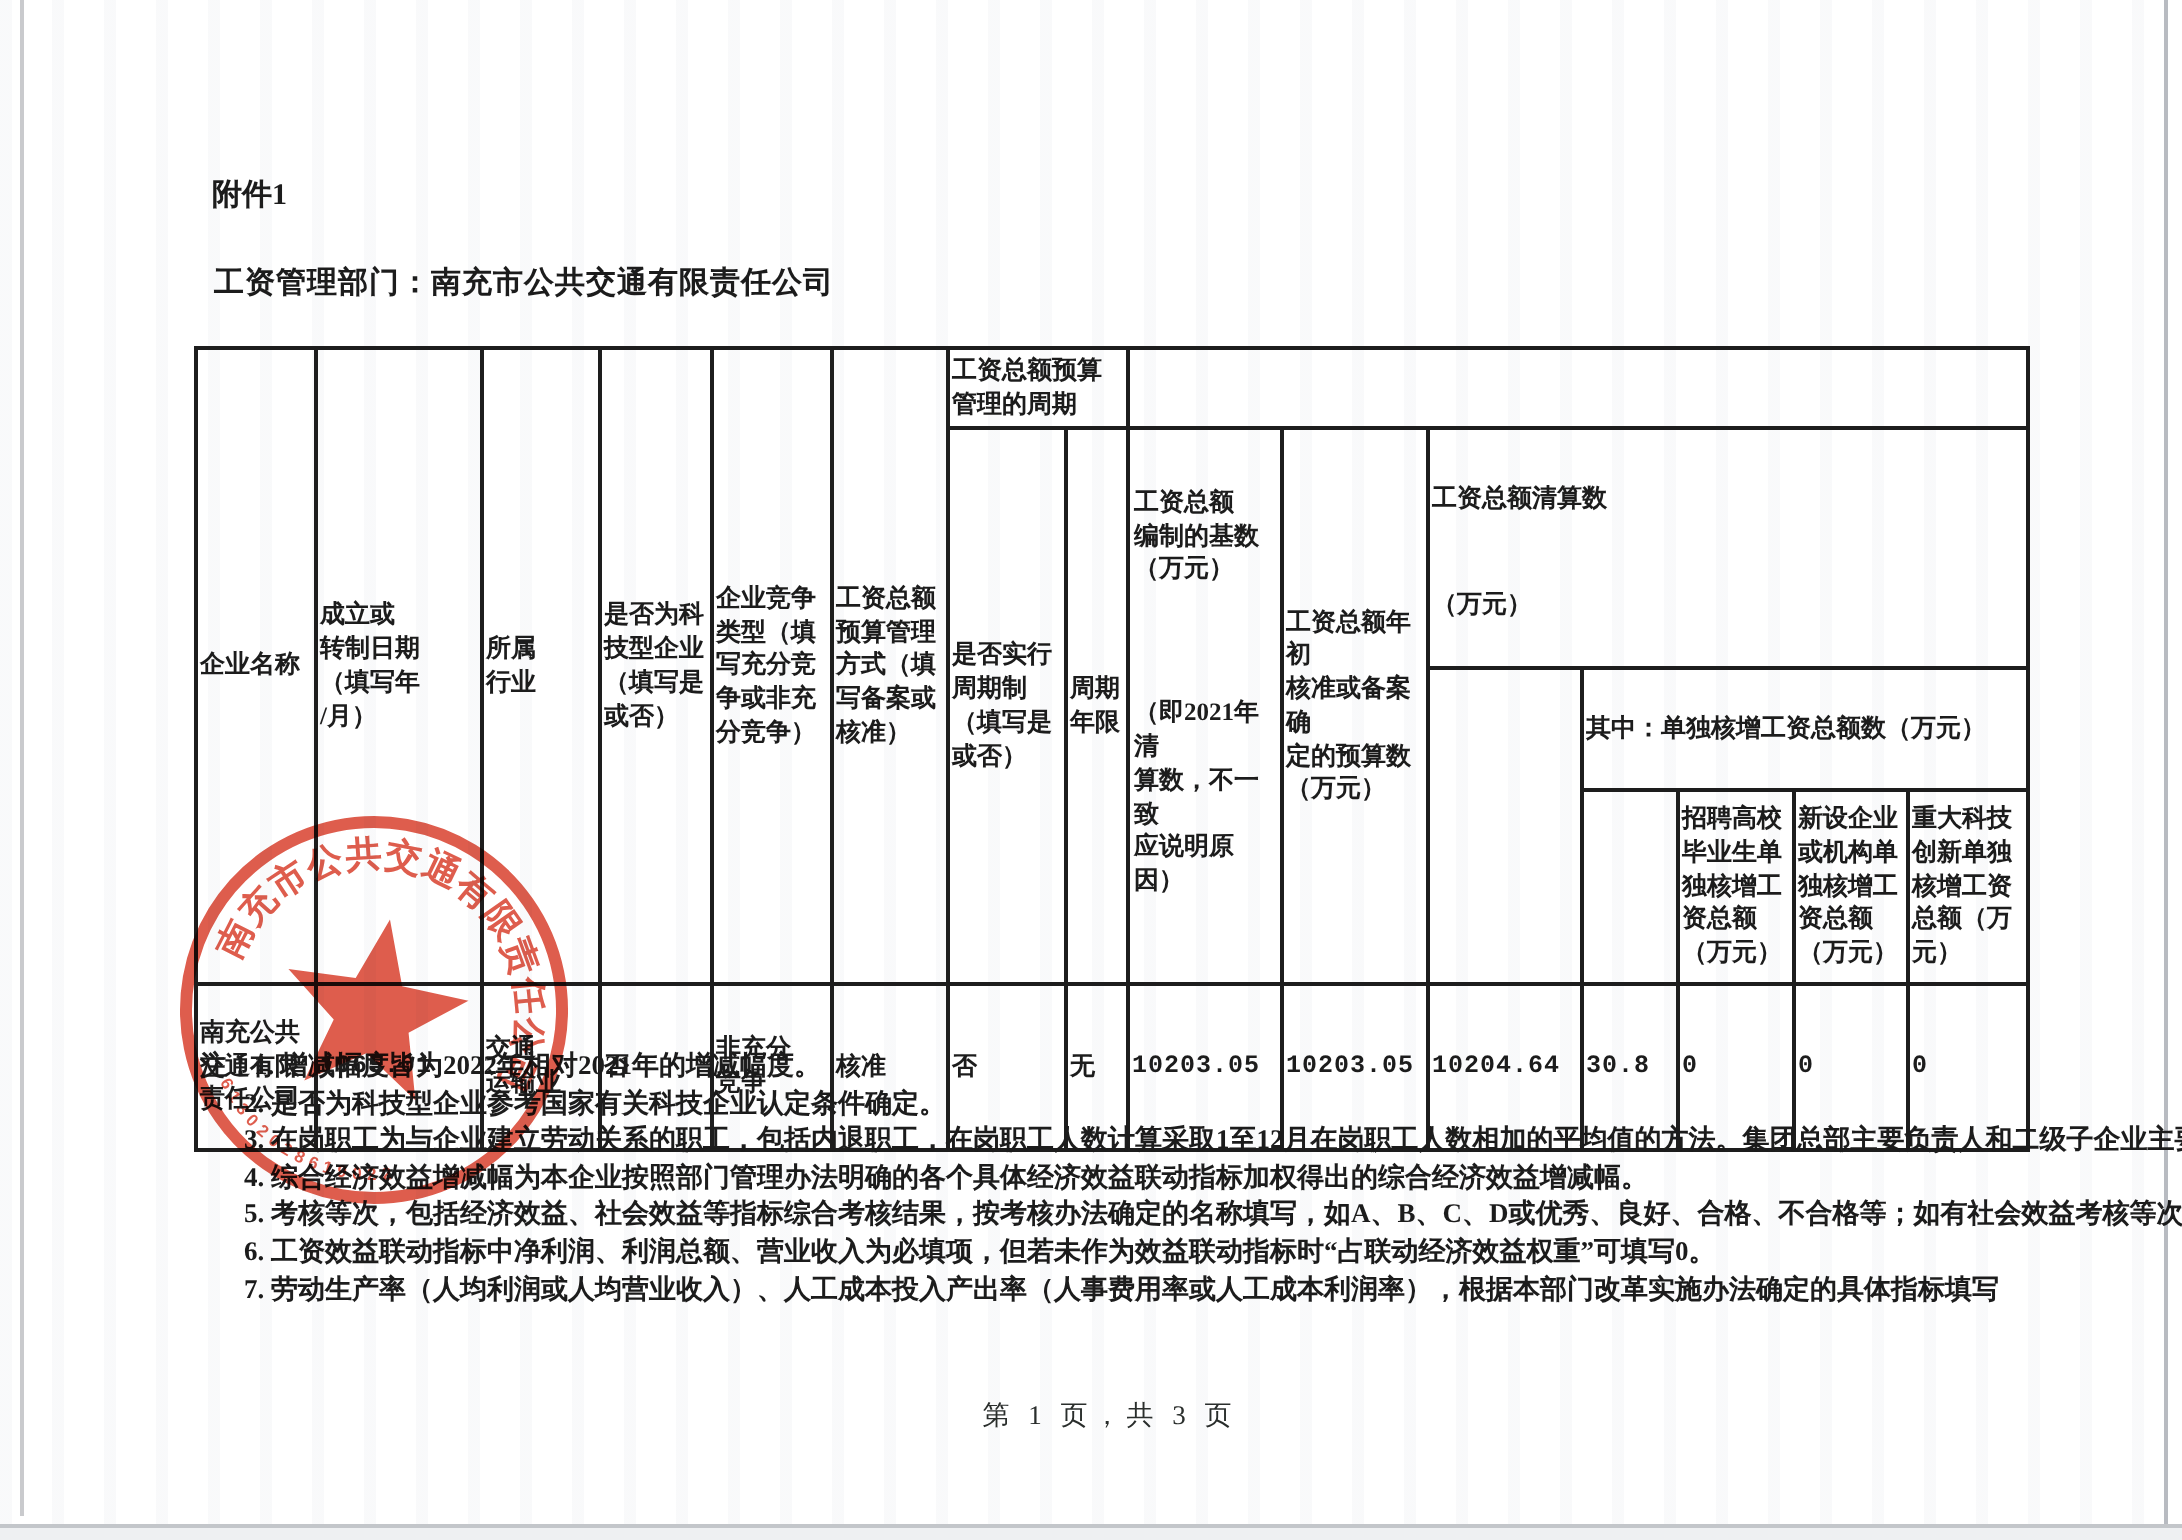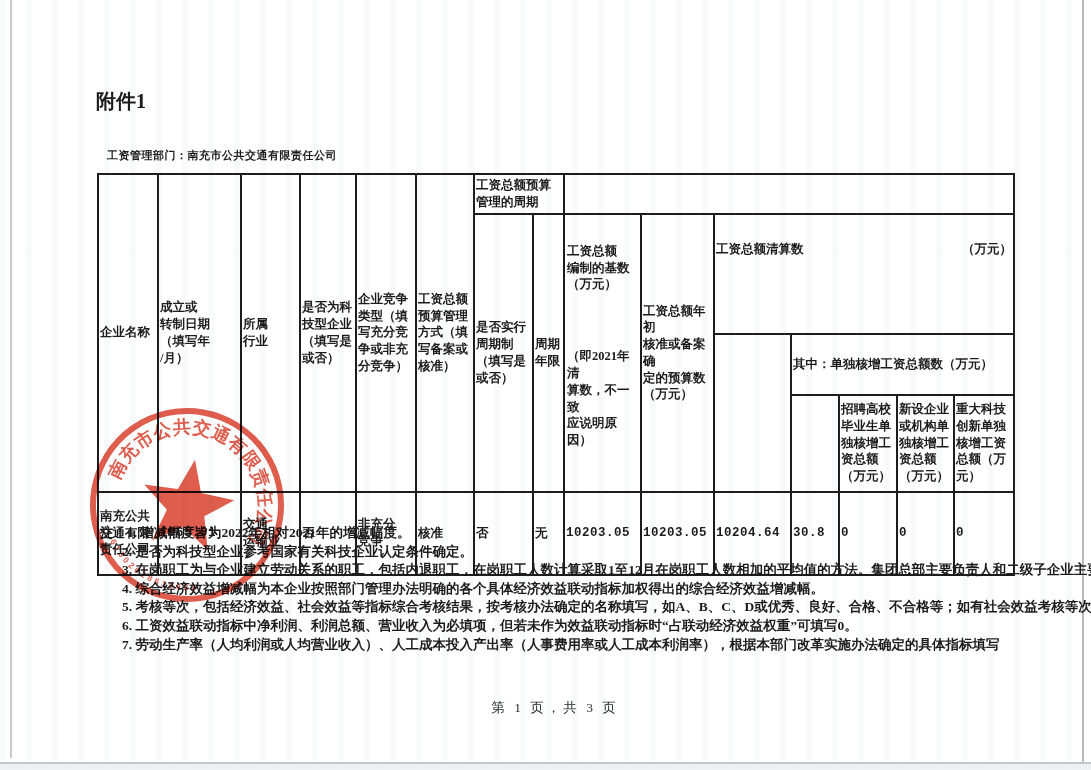--- a/index.html
+++ b/index.html
@@ -13,42 +13,42 @@
     position:absolute;inset:0;
     background-image:repeating-linear-gradient(90deg,
       rgba(244,245,247,.55) 0px, rgba(244,245,247,.55) 6px,
       rgba(255,255,255,0) 6px, rgba(255,255,255,0) 26px);
   }
   .edge-left{position:absolute;left:10px;top:0;width:2px;height:758px;background:#c9cacd;}
   .edge-right{position:absolute;left:1082px;top:0;width:2px;height:762px;background:#b8bbc1;}
   .edge-bottom{position:absolute;left:0;top:762px;width:1091px;height:2px;background:#c3c6ca;}
   .below-page{position:absolute;left:0;top:764px;width:1091px;height:6px;background:#eef0f2;}
 
-  .attachment{position:absolute;left:96px;top:88px;font-size:20px;font-weight:bold;}
+  .attachment{position:absolute;left:106px;top:88px;font-size:15px;font-weight:bold;}
   .doc-title{position:absolute;left:365px;top:118px;width:600px;text-align:center;
     font-size:23px;font-weight:bold;letter-spacing:1px;}
-  .dept{position:absolute;left:107px;top:148px;font-size:11px;font-weight:bold;letter-spacing:.5px;}
+  .dept{position:absolute;left:107px;top:132px;font-size:15px;font-weight:bold;letter-spacing:.5px;}
 
   table.budget{
     position:absolute;left:97px;top:173px;width:916px;
     border-collapse:collapse;table-layout:fixed;
   }
   table.budget th, table.budget td{
     border:2px solid #1d1d1d;
     font-weight:bold;font-size:12.5px;line-height:1.34;
     text-align:left;vertical-align:middle;
     white-space:pre-line;padding:1px;overflow:hidden;
   }
   tr.r1{height:40px;} tr.r2{height:85px;} tr.r3{height:32px;} tr.r4{height:97px;} tr.r5{height:83px;}
 
   td.qizhong{vertical-align:top;text-align:left;padding:3px 0 0 6px;font-size:13px;border-bottom:none;white-space:nowrap;}
   td.no-top{border-top:none;}
   .cell-flex{display:flex;flex-direction:column;justify-content:space-between;height:206px;padding:10px 1px 24px;}
   .cell-flex .blk{white-space:pre-line;}
-  .grp-settle{display:flex;flex-direction:row;justify-content:space-between;height:70px;padding:8px 0 4px;}
+  .grp-settle{display:flex;flex-direction:column;justify-content:space-between;height:70px;padding:8px 0 4px;}
   td.num{font-family:Liberation Mono, monospace;font-size:14px;letter-spacing:.5px;}
   td.cname{font-size:13.5px;line-height:1.4;}
 
   .notes{position:absolute;left:100px;top:524px;font-size:13.5px;font-weight:bold;line-height:18.6px;width:1091px;}
   .notes .note-line{white-space:nowrap;}
   .notes .note-line.indent{padding-left:22px;}
 
   .page-footer{position:absolute;left:97px;top:699px;width:916px;text-align:center;
     font-size:13.5px;letter-spacing:3px;color:#2a2e2c;}
 

